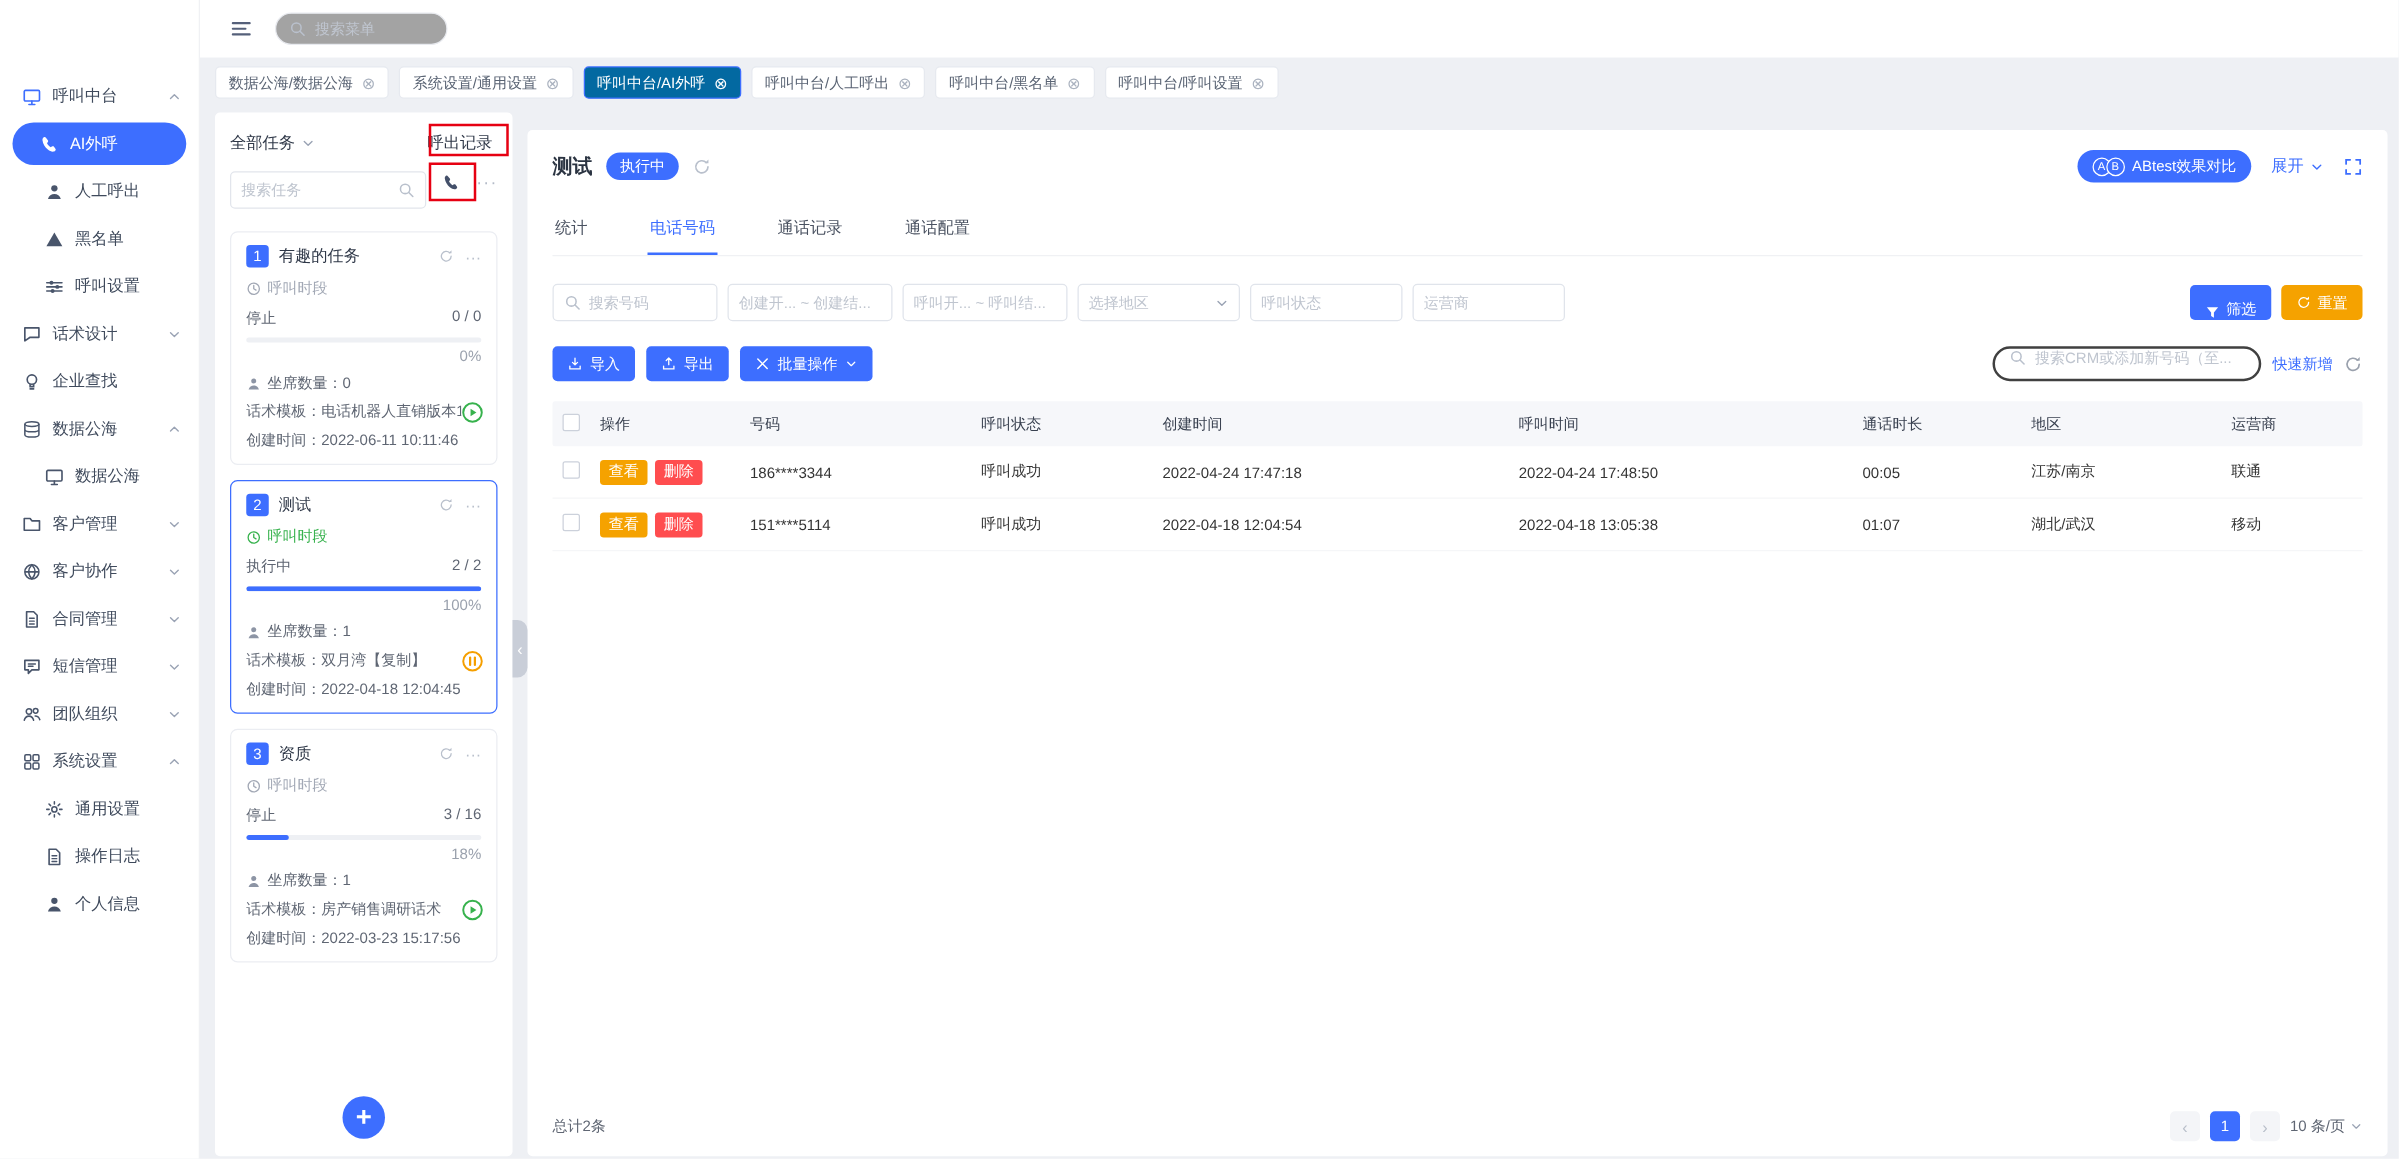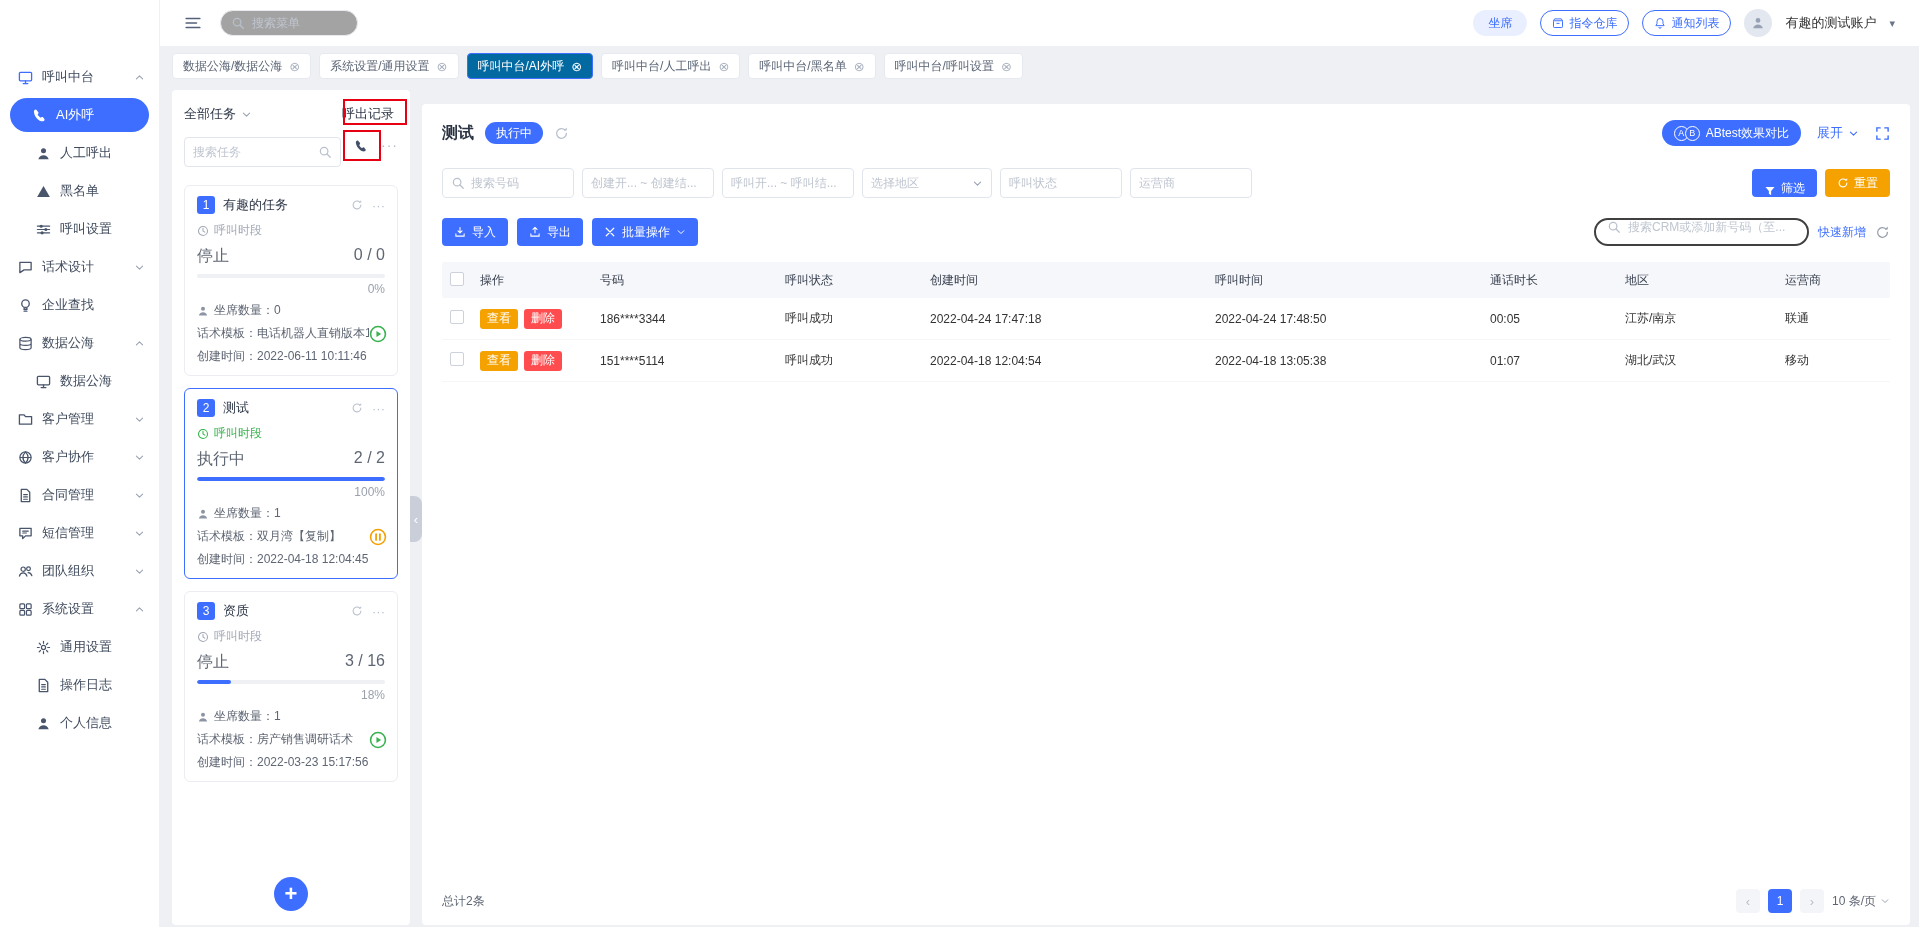--- a/index.html
+++ b/index.html
@@ -53,21 +53,21 @@
 .tp-more{color:#b4bbc8;font-size:14px;letter-spacing:1px;cursor:pointer}
 .tp-body{flex:1;overflow:hidden;position:relative;padding-top:6px}
 .task-card{margin:12px;border:1px solid #ebedf2;border-radius:6px;padding:10px 12px;position:relative;cursor:pointer}
 .task-card.selected{border-color:#3d6eff}
 .tc-head{display:flex;align-items:center;gap:8px}
 .tc-num{width:18px;height:18px;background:#3d6eff;color:#fff;font-size:12px;border-radius:3px;display:flex;align-items:center;justify-content:center;flex:none}
 .tc-title{flex:1;font-size:13px;color:#2f3848;white-space:nowrap;overflow:hidden;text-overflow:ellipsis}
 .tc-icons{color:#b9c0cc;display:flex;gap:9px;align-items:center}
 .tc-period{display:flex;gap:5px;align-items:center;color:#a2a8b5;font-size:12px;margin:8px 0 7px}
 .tc-period.green{color:#37b24d}
-.tc-status{display:flex;justify-content:space-between;font-size:16px;color:#5f6673}
+.tc-status{display:flex;justify-content:space-between;font-size:12px;color:#5f6673}
 .tc-bar{height:4px;background:#eef0f4;border-radius:2px;margin:7px 0 4px;overflow:hidden}
 .tc-fill{height:100%;background:#3d6eff;border-radius:2px;width:0}
 .tc-pct{text-align:right;font-size:12px;color:#9aa1ad;margin-bottom:5px}
 .tc-line{font-size:12px;color:#5f6673;margin-top:6px;white-space:nowrap;overflow:hidden;text-overflow:ellipsis;max-width:172px;display:flex;align-items:center;gap:5px}
 .tc-line .sic{color:#8d95a5}
 .tc-action{position:absolute;right:10px;bottom:32px;color:#37b24d;cursor:pointer}
 .tc-action.pause{color:#f59f00}
 .tp-add{position:absolute;bottom:14px;left:50%;transform:translateX(-50%);width:34px;height:34px;border-radius:50%;background:#3d6eff;color:#fff;font-size:22px;display:flex;align-items:center;justify-content:center;cursor:pointer;font-weight:bold}
 
 
@@ -389,42 +389,20 @@
 <header class="topbar">
   <svg class="ic ic18 menu-toggle">
       <use href="#i-menu"></use>
     </svg>
   <div class="search-pill">
     <svg class="ic14 ic mg">
         <use href="#i-search"></use>
       </svg>
     <input placeholder="搜索菜单" style="">
   </div>
-  <div class="topbar-right">
-    <div class="btn-soft">坐席</div>
-    <div class="btn-outline">
-      <svg class="ic12 ic">
-          <use href="#i-box"></use>
-        </svg>
-      <span>指令仓库</span>
-    </div>
-    <div class="btn-outline">
-      <svg class="ic12 ic">
-          <use href="#i-bell"></use>
-        </svg>
-      <span>通知列表</span>
-    </div>
-    <div class="avatar">
-      <svg class="ic ic14">
-          <use href="#i-person"></use>
-        </svg>
-    </div>
-    <span class="user-name">有趣的测试账户</span>
-    <span class="caret">▾</span>
-  </div>
 </header>
 
 <div class="chipbar">
   <div class="chip">
     <span>数据公海/数据公海</span>
     <span class="x">⊗</span>
   </div>
   <div class="chip">
     <span>系统设置/通用设置</span>
     <span class="x">⊗</span>
@@ -617,20 +595,26 @@
         <svg class="chev">
             <use href="#i-chev"></use>
           </svg>
       </div>
       <svg class="ic fullscreen">
           <use href="#i-fullscreen"></use>
         </svg>
     </div>
   </div>
 
+  <div class="mc-tabs">
+    <div class="mc-tab">统计</div>
+    <div class="mc-tab active">电话号码</div>
+    <div class="mc-tab">通话记录</div>
+    <div class="mc-tab">通话配置</div>
+  </div>
 
   <div class="filters">
     <div class="f-box" style="width:132px">
       <svg class="ic14 ic mg">
           <use href="#i-search"></use>
         </svg>
       <input placeholder="搜索号码" style="">
     </div>
     <div class="f-box" style="width:132px">
       <span class="ph">创建开... ~ 创建结...</span>

